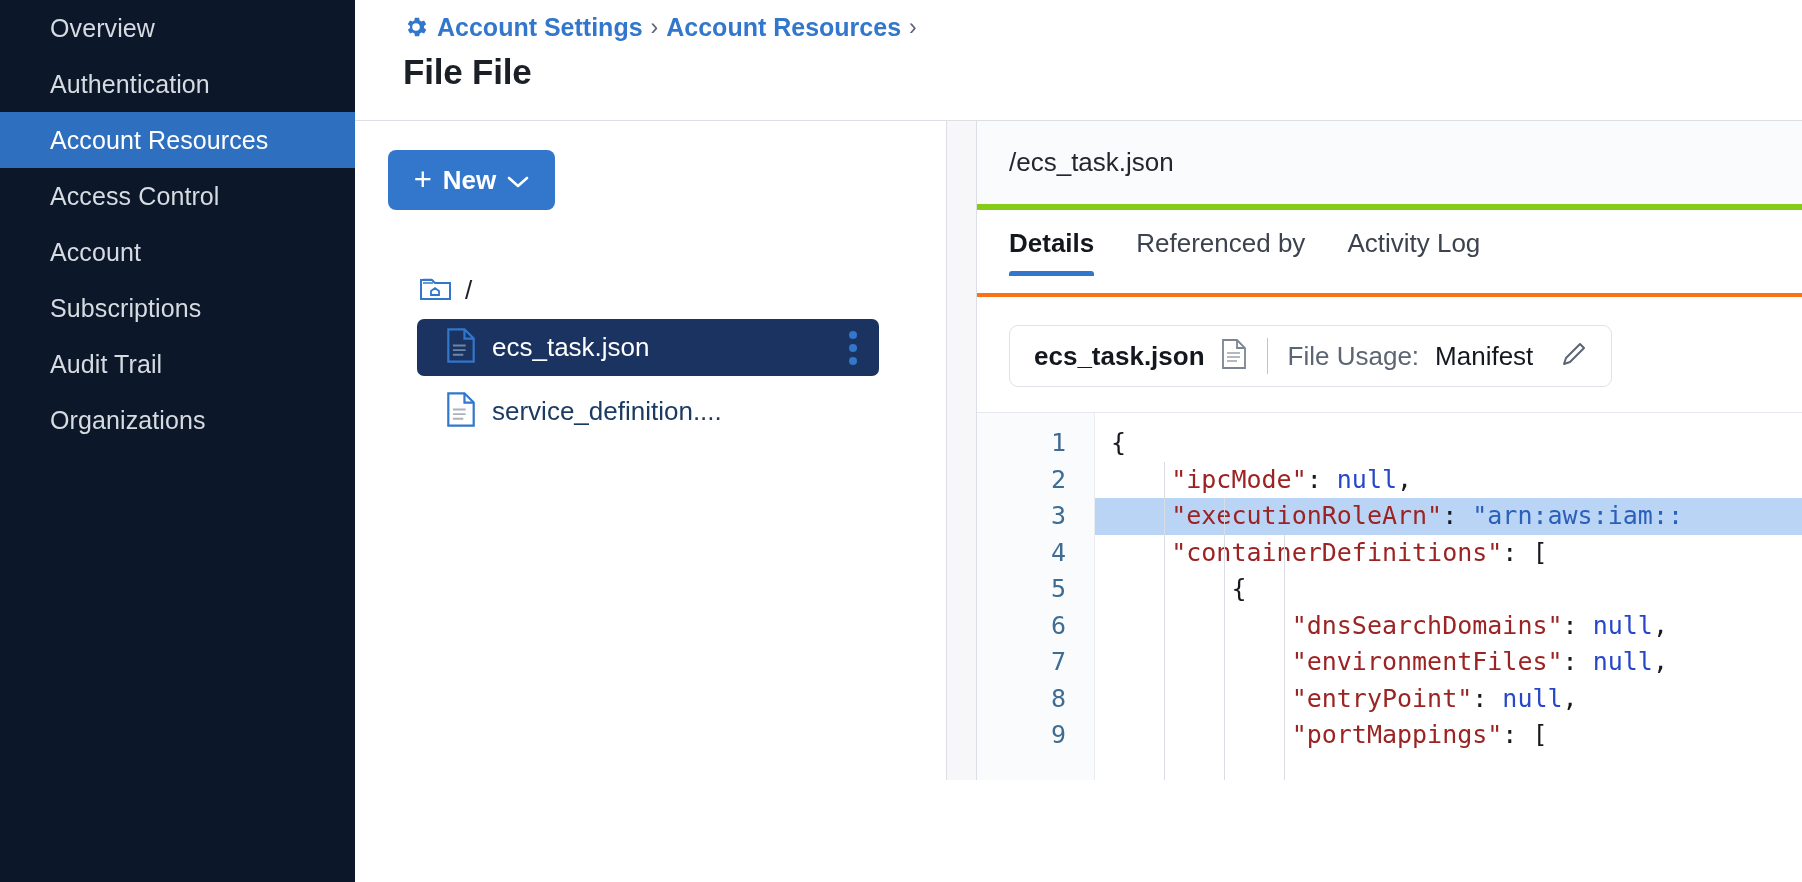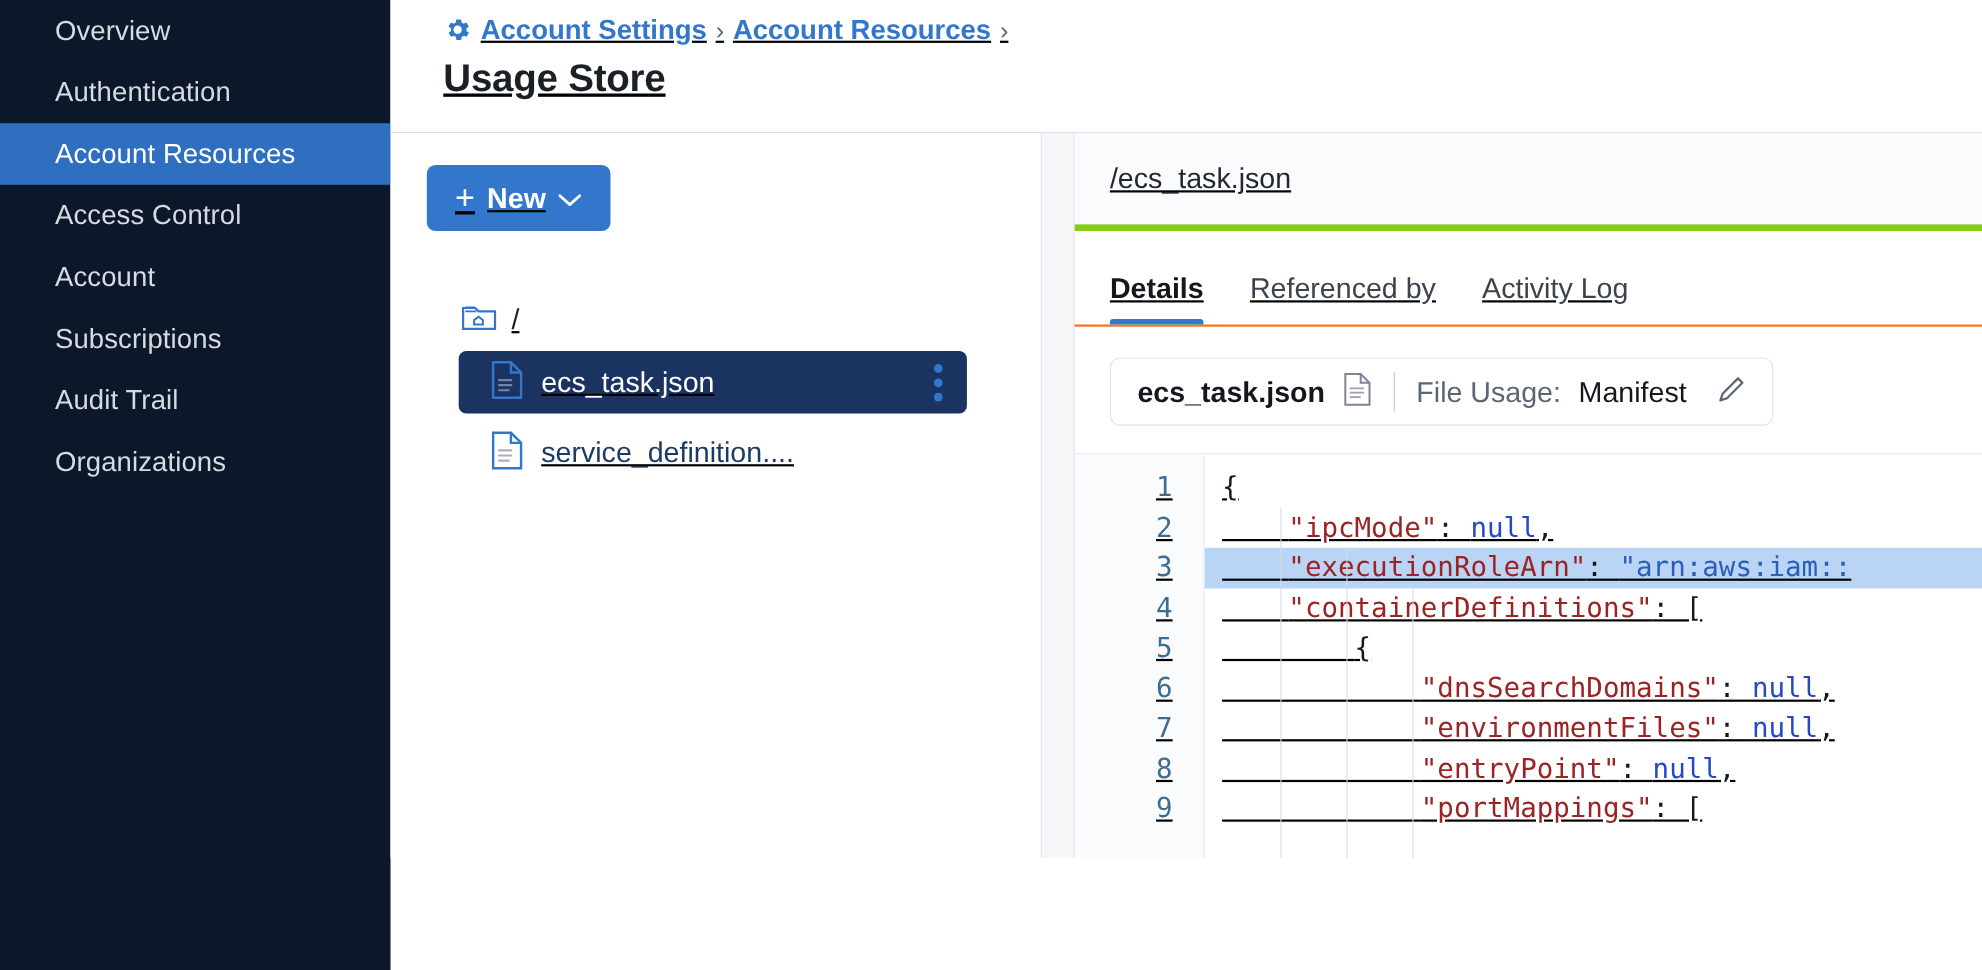--- a/index.html
+++ b/index.html
@@ -26,21 +26,21 @@
     font-size: 25px;
     letter-spacing: 0.1px;
     cursor: pointer;
   }
   .nav-item.active {
     background: #2f6fc0;
     color: #ffffff;
   }
 
   
-  #main { flex: 1; height: 780px; display: flex; flex-direction: column; min-width: 0; text-decoration: underline; }
+  #main { flex: 1; height: 780px; display: flex; flex-direction: column; min-width: 0; }
 
   #topbar { height: 121px; flex: 0 0 121px; background: #fff; border-bottom: 1px solid #dcdfe6; padding-left: 48px; position: relative; }
   #breadcrumb { display: flex; align-items: center; gap: 8px; padding-top: 8px; height: 46px; }
   .gear-ico { width: 26px; height: 26px; display: block; }
   .crumb-link { color: #3277cc; font-size: 25px; font-weight: 700; cursor: pointer; white-space: nowrap; }
   .crumb-sep { color: #5b6573; font-size: 23px; font-weight: 400; }
   #page-title { font-size: 35px; font-weight: 700; color: #1b1f26; margin-top: 6px; letter-spacing: -0.2px; }
 
   #body { flex: 1; display: flex; min-height: 0; }
 
@@ -77,21 +77,21 @@
   .kebab i { width: 8px; height: 8px; border-radius: 50%; background: #3277cc; display: block; }
 
   
   #gutter { width: 31px; flex: 0 0 31px; background: #f7f7f9; border-left: 1px solid #dcdfe6; border-right: 1px solid #dcdfe6; }
 
   
   #detail { flex: 1; min-width: 0; background: #fff; display: flex; flex-direction: column; }
   #path-bar { height: 89px; flex: 0 0 89px; background: #fafbfd; display: flex; align-items: center; padding-left: 32px; border-bottom: 6px solid #84cc16; }
   #path-bar .ptext { font-size: 26px; color: #22272f; }
 
-  #tabs { height: 87px; flex: 0 0 87px; display: flex; align-items: flex-end; padding-left: 32px; gap: 42px; border-bottom: 2px solid #f97316; }
+  #tabs { height: 87px; flex: 0 0 87px; display: flex; align-items: center; padding-left: 32px; gap: 42px; border-bottom: 4px solid #f97316; }
   .tab { font-size: 26px; color: #3c434e; padding-bottom: 17px; cursor: pointer; position: relative; white-space: nowrap; }
   .tab.active { color: #14181e; font-weight: 700; }
   .tab.active::after { content: ""; position: absolute; left: 0; right: 0; bottom: 0; height: 5px; background: #3277cc; border-radius: 3px 3px 0 0; }
 
   #usage-wrap { padding: 28px 0 0 32px; }
   #usage-card {
     display: inline-flex; align-items: center; gap: 16px;
     height: 62px; padding: 0 22px 0 24px;
     border: 1px solid #dfe2e8; border-radius: 9px; background: #fff;
   }
@@ -164,21 +164,21 @@
         <span class="gear-ico">
           <svg width="26" height="26" viewBox="0 0 24 24" fill="#3277cc">
             <path d="M19.4 13a7.6 7.6 0 0 0 0-2l2-1.6-2-3.4-2.4 1a7.5 7.5 0 0 0-1.7-1l-.4-2.6h-4l-.4 2.6c-.6.2-1.2.6-1.7 1l-2.4-1-2 3.4L6.5 11a7.6 7.6 0 0 0 0 2l-2 1.6 2 3.4 2.4-1c.5.4 1.1.8 1.7 1l.4 2.6h4l.4-2.6c.6-.2 1.2-.6 1.7-1l2.4 1 2-3.4-2-1.6zM12 15.5A3.5 3.5 0 1 1 15.5 12 3.5 3.5 0 0 1 12 15.5z"></path>
           </svg>
         </span>
         <span class="crumb-link">Account Settings</span>
         <span class="crumb-sep">›</span>
         <span class="crumb-link">Account Resources</span>
         <span class="crumb-sep">›</span>
       </div>
-      <h1 id="page-title">Usage Store</h1>
+      <h1 id="page-title">File File</h1>
     </header>
 
     <div id="body">
 
       <section id="tree-panel">
         <button id="new-btn">
           <span class="plus">+</span>
           <span>New</span>
           <span class="chev">
             <svg width="22" height="14" viewBox="0 0 22 14">

